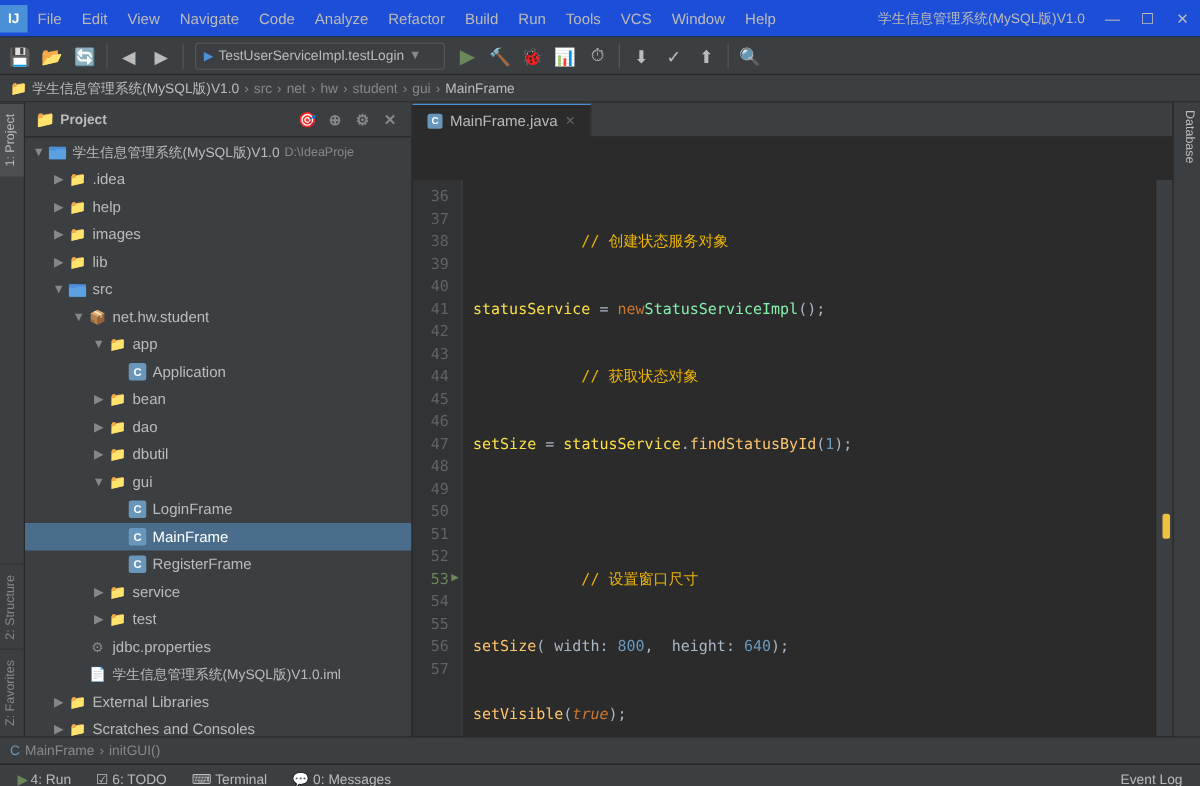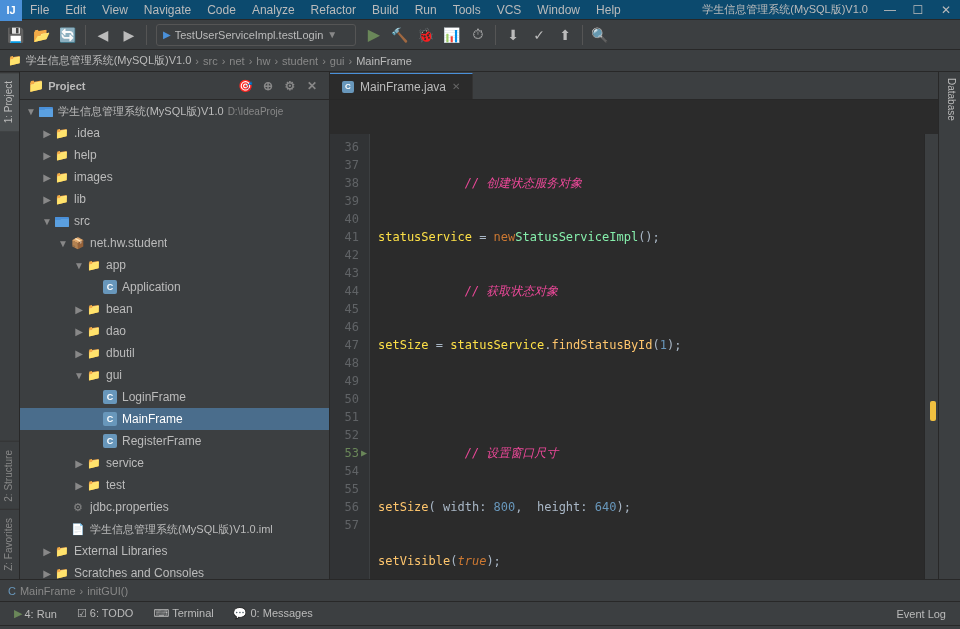--- a/index.html
+++ b/index.html
@@ -1,19 +1,19 @@
 <!DOCTYPE html>
 <html><head>
   <meta charset="utf-8">
   <style>
     * { margin: 0; padding: 0; box-sizing: border-box; }
     body { width: 960px; height: 629px; overflow: hidden; font-family: 'Segoe UI', Arial, sans-serif; font-size: 12px; background: #2b2b2b; color: #a9b7c6; }
 
     
-    #menubar { background: #0c4a6e; height: 20px; display: flex; align-items: center; border-bottom: 1px solid #282828; color: #bbbbbb; font-size: 12px; }
+    #menubar { background: #1d4ed8; height: 30px; display: flex; align-items: center; border-bottom: 1px solid #282828; color: #bbbbbb; font-size: 12px; }
     #menubar .menu-icon { width: 22px; height: 22px; background: #4a90d9; display: flex; align-items: center; justify-content: center; color: white; font-weight: bold; font-size: 11px; flex-shrink: 0; }
     #menubar .menu-items { display: flex; justify-content: flex-end; }
     #menubar .menu-item { padding: 0 8px; height: 22px; line-height: 22px; cursor: pointer; }
     #menubar .title-right { margin-left: auto; padding-right: 8px; font-size: 11px; }
     #menubar .win-controls { display: flex; }
     #menubar .win-btn { width: 28px; height: 22px; display: flex; align-items: center; justify-content: center; cursor: pointer; }
 
     
     #toolbar { background: #3c3f41; height: 30px; display: flex; align-items: center; padding: 0 4px; border-bottom: 1px solid #282828; gap: 2px; }
     .tb-btn { width: 24px; height: 24px; display: flex; align-items: center; justify-content: center; cursor: pointer; border-radius: 3px; color: #bbbbbb; font-size: 14px; }
@@ -66,21 +66,21 @@
     .line-num { height: 18px; padding-right: 6px; }
 
     #code-content { flex: 1; font-family: 'Consolas', monospace; font-size: 12px; line-height: 18px; padding: 4px 8px; overflow: auto; white-space: pre; }
     #code-content::-webkit-scrollbar { width: 10px; height: 10px; }
     #code-content::-webkit-scrollbar-track { background: #313335; }
     #code-content::-webkit-scrollbar-thumb { background: #555; border-radius: 4px; }
 
     .code-line { height: 18px; display: flex; align-items: center; }
     .kw { color: #cc7832; }
     .kw2 { color: #cc7832; font-style: italic; }
-    .comment { color: #ec4899; font-style: italic; }
+    .comment { color: #eab308; }
     .fn { color: #ffc66d; }
     .num { color: #6897bb; }
     .cls { color: #86efac; }
     .var { color: #fde047; }
 
     
     #nav-breadcrumb { height: 22px; background: #3c3f41; border-top: 1px solid #282828; display: flex; align-items: center; padding: 0 8px; font-size: 11px; color: #888; gap: 4px; }
 
     
     #bottom-bar { height: 24px; background: #3c3f41; border-top: 1px solid #282828; display: flex; align-items: center; padding: 0 8px; font-size: 11px; color: #bbbbbb; gap: 8px; }

